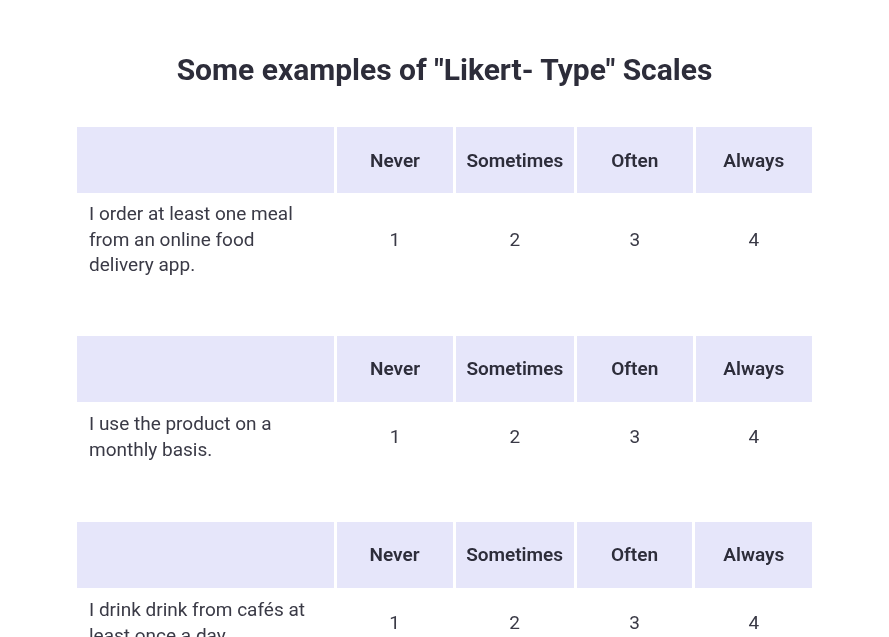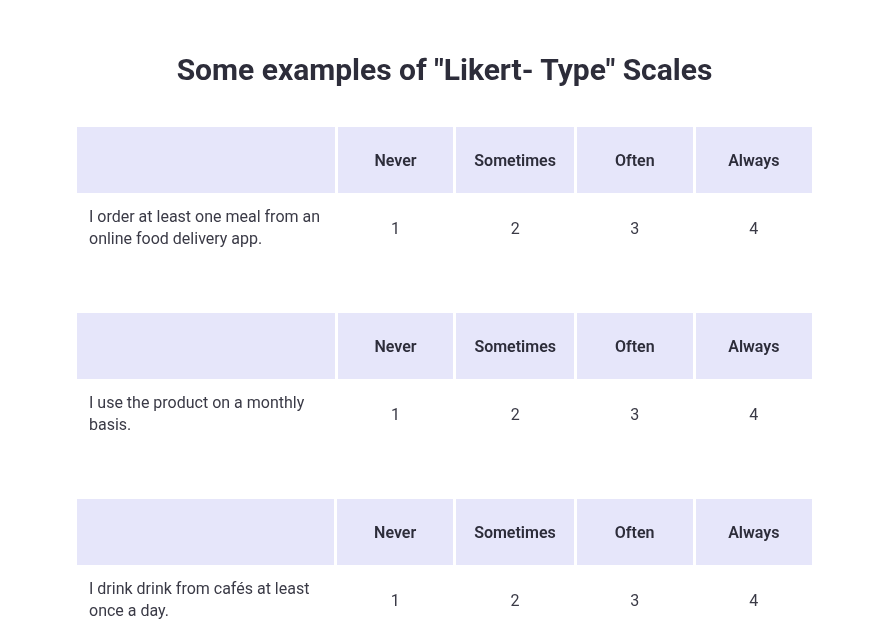--- a/index.html
+++ b/index.html
@@ -23,21 +23,21 @@
       color: #2d2d3a;
     }
     .tables-wrap {
       padding: 0 74px;
     }
     .likert-table {
       width: 100%;
       border-collapse: separate;
       border-spacing: 3px 0;
       margin-bottom: 50px;
-      font-size: 16px;
+      font-size: 19px;
     }
     .likert-table th {
       background: #e6e6fa;
       font-weight: 600;
       color: #2d2d3a;
       height: 66px;
       text-align: center;
       vertical-align: middle;
     }
     .likert-table th.stmt-head {
@@ -47,21 +47,21 @@
       width: 119px;
     }
     .likert-table td {
       height: 70px;
       text-align: center;
       vertical-align: middle;
       color: #3a3a46;
     }
     .likert-table td.stmt-cell {
       text-align: left;
-      padding: 0 12px;
+      padding: 8px 12px;
       line-height: 1.35;
     }
   </style>
 </head>
 <body>
 
 <h1 class="page-title">Some examples of "Likert- Type" Scales</h1>
 
 <div class="tables-wrap">
 

